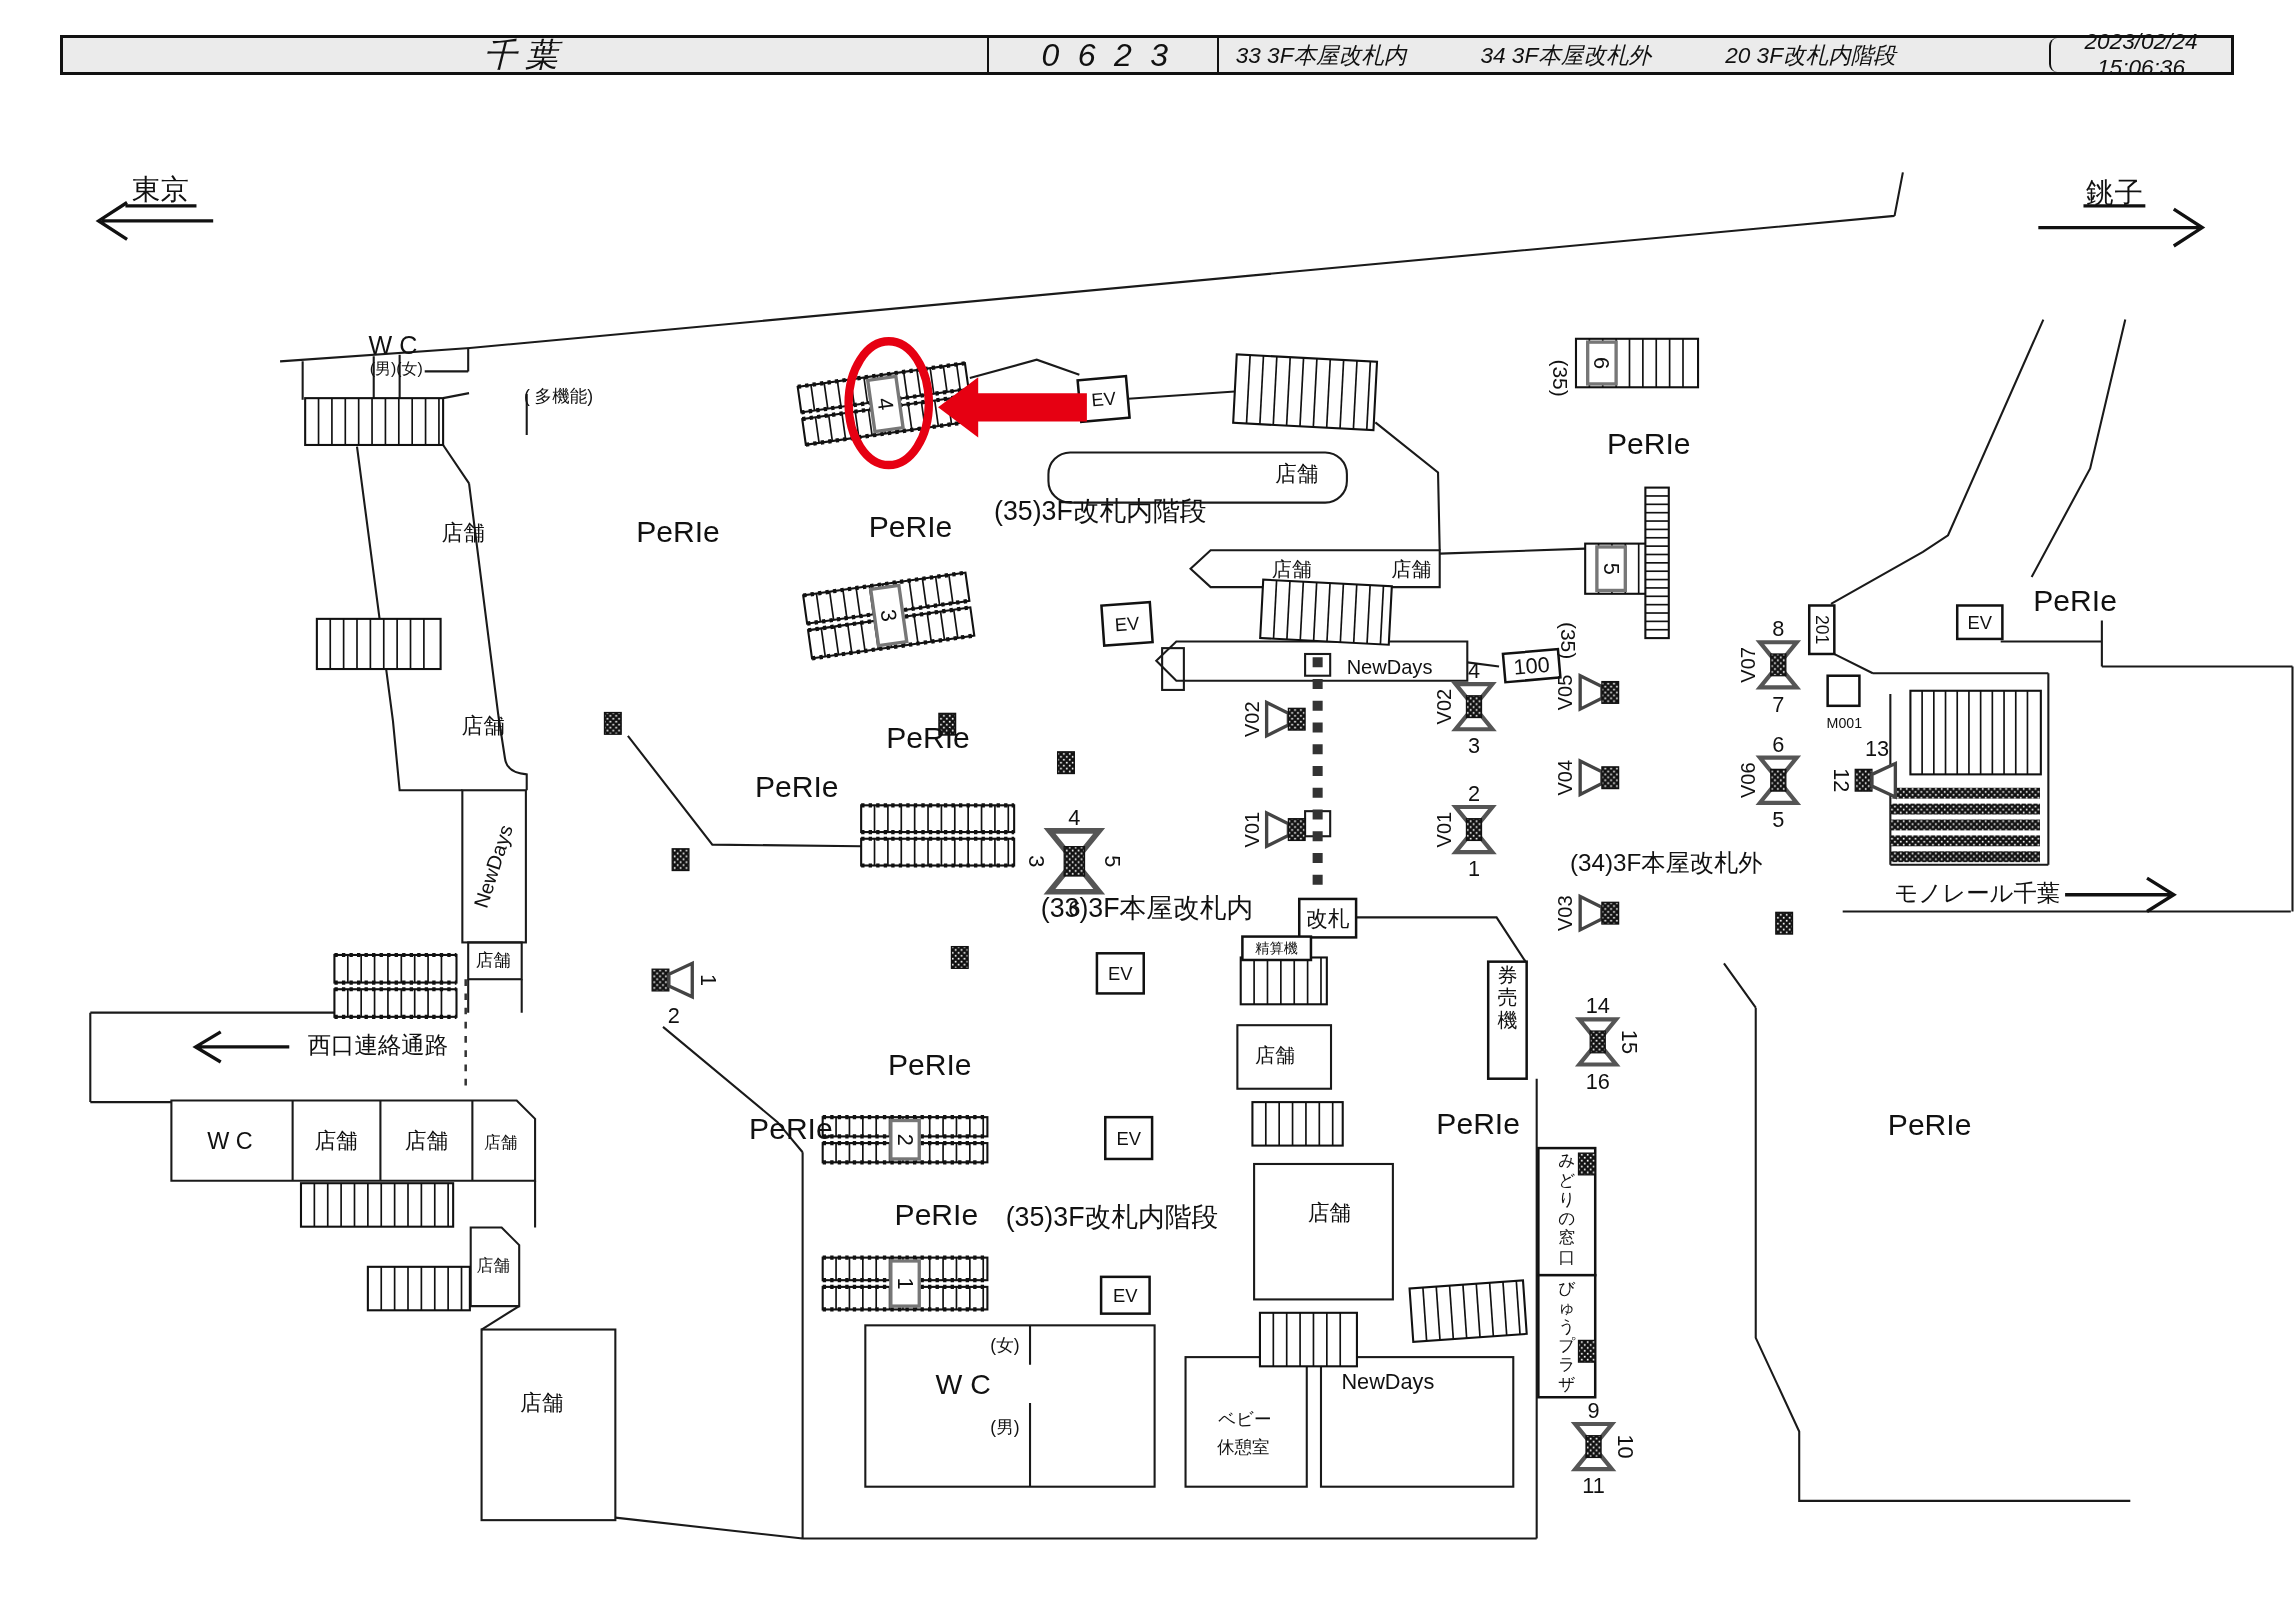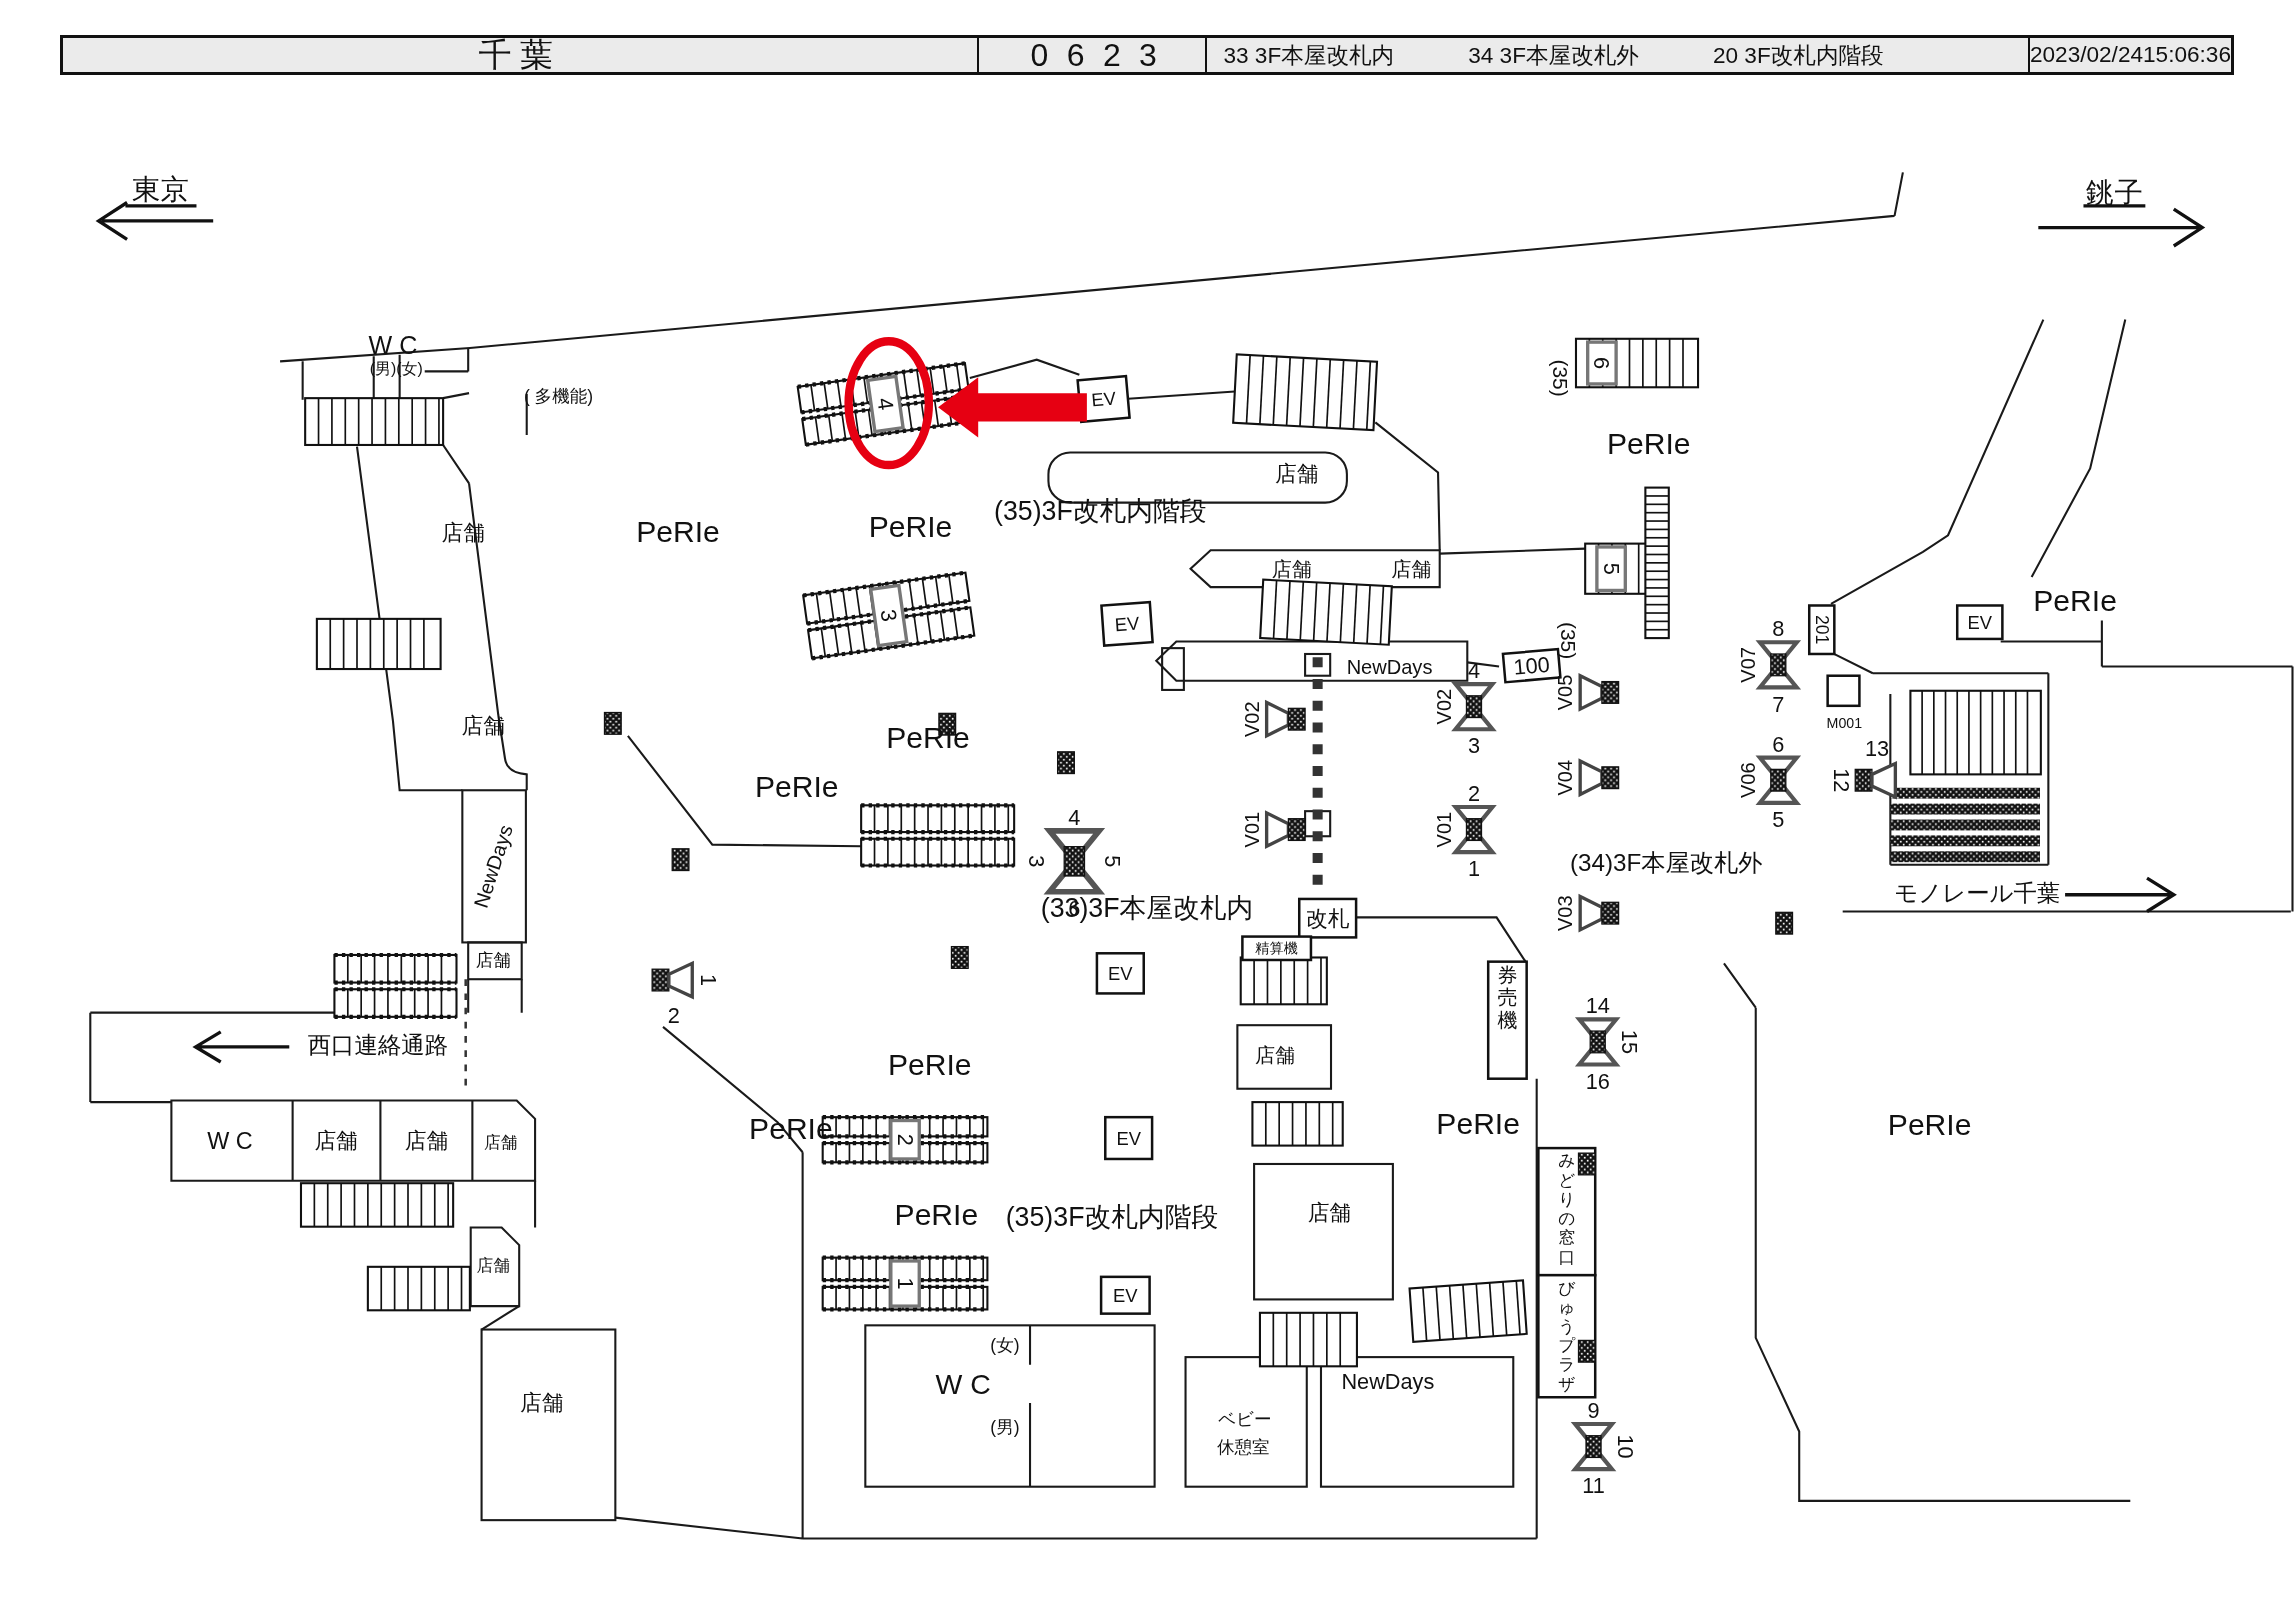--- a/index.html
+++ b/index.html
@@ -1,24 +1,24 @@
 <!DOCTYPE html>
 <html style="font-size:13.4px"><head>
 <meta charset="utf-8">
 <style>
   html,body{margin:0;padding:0;background:#ffffff;}
   .page{position:relative;width:2295px;height:1624px;background:#fff;overflow:hidden;
         font-family:"Liberation Sans","DejaVu Sans",sans-serif;color:#111;}
   .header{position:absolute;left:60px;top:35px;width:2174px;height:40px;display:flex;
           background:#ebebeb;border:3.3px solid #111;box-sizing:border-box;align-items:stretch;}
-  .hcell{display:flex;align-items:center;justify-content:center;box-sizing:border-box;}
+  .hcell{display:flex;align-items:center;justify-content:center;box-sizing:border-box;font-style:italic;}
   .hc-title{width:924px;font-size:33px;letter-spacing:8.4px;}
   .hc-code{width:230px;border-left:2.5px solid #111;font-size:32px;letter-spacing:18.4px;padding-left:22px;}
   .hc-cams{width:832px;border-left:2.5px solid #111;font-size:22.6px;justify-content:flex-start;gap:74px;padding-left:16.7px;}
-  .hc-dt{flex:1;border-left:2.5px solid #111;flex-direction:row;font-size:22.6px;line-height:1.15;justify-content:center;}
+  .hc-dt{flex:1;border-left:2.5px solid #111;flex-direction:column;font-size:22.6px;line-height:1.15;justify-content:center;border-radius:8px;}
   svg text{font-family:"Liberation Sans","DejaVu Sans",sans-serif;fill:#111;}
   .plan{position:absolute;left:0;top:0;}
 </style>
 </head>
 <body>
 
 <div class="page">
 
   <div class="header">
     <div class="hcell hc-title">千葉</div>

